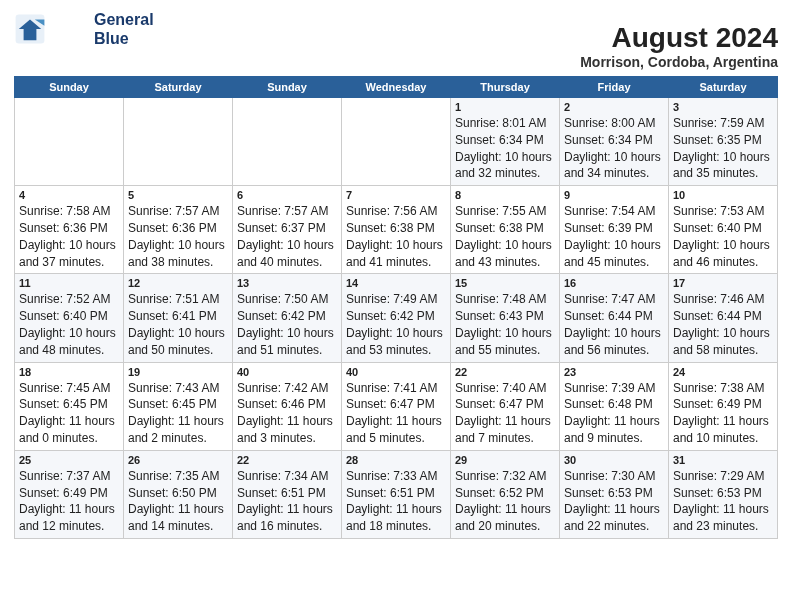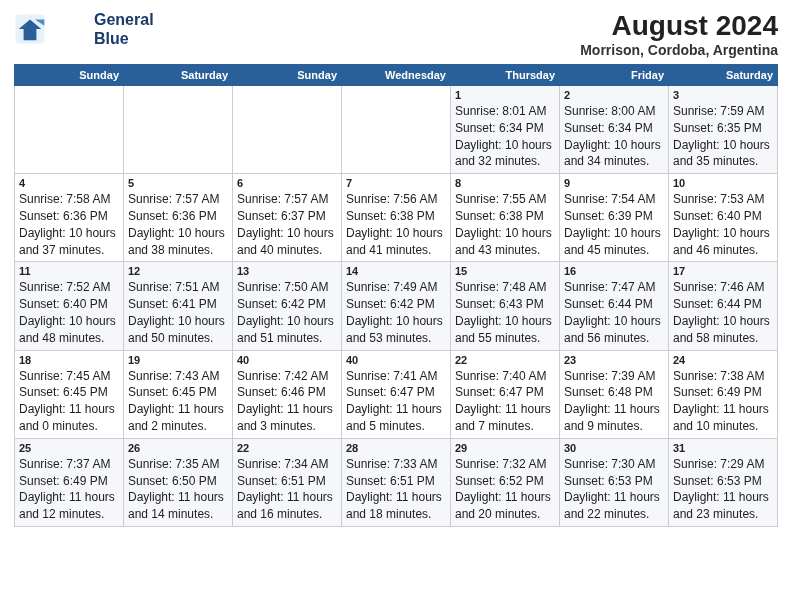--- a/index.html
+++ b/index.html
@@ -32,20 +32,21 @@
       color: #1a3a6b;
       line-height: 1.2;
       margin-left: 44px;
     }
     .logo-icon {
       width: 32px;
       height: 32px;
     }
     .title-block {
       text-align: right;
+      margin-top: 12px;
     }
     .main-title {
       font-size: 28px;
       font-weight: bold;
       color: #222;
     }
     .sub-title {
       font-size: 14px;
       color: #333;
       font-weight: bold;
@@ -54,21 +55,21 @@
       width: 100%;
       border-collapse: collapse;
       table-layout: fixed;
     }
     thead tr th {
       background-color: #2a6099;
       color: #fff;
       font-size: 11px;
       font-weight: bold;
       padding: 4px 4px;
-      text-align: right;
+      text-align: center;
       border: 1px solid #2a6099;
     }
     tbody tr td {
       border: 1px solid #ccc;
       vertical-align: top;
       font-size: 9.5px;
       color: #222;
       padding: 3px 4px;
       height: 74px;
     }

